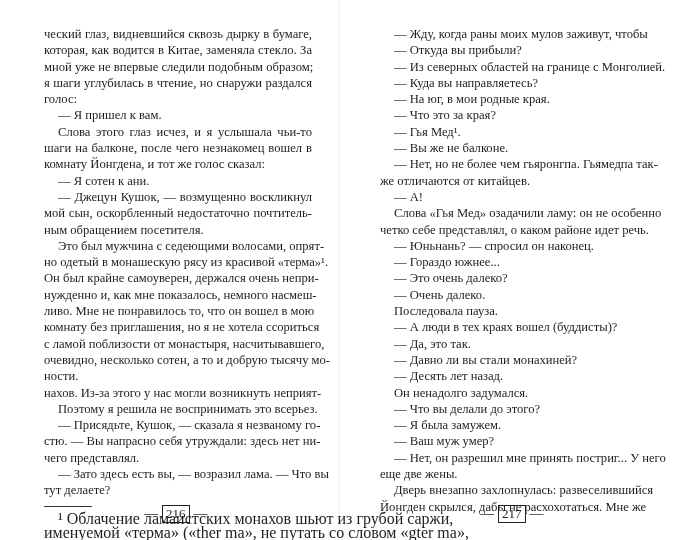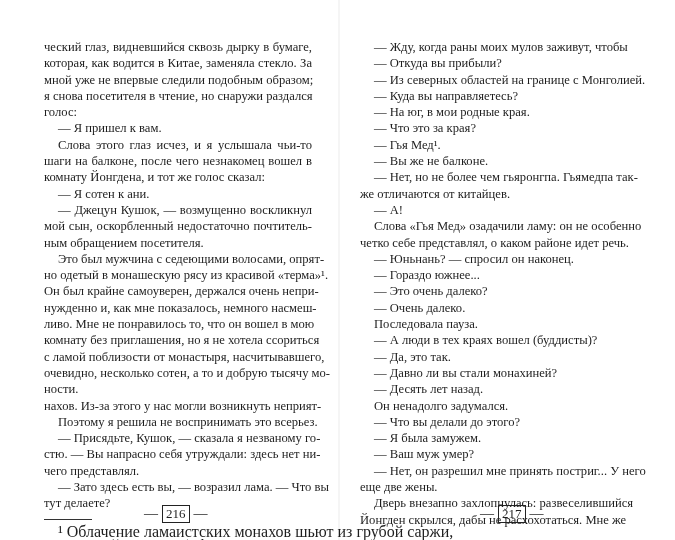--- a/index.html
+++ b/index.html
@@ -1,21 +1,21 @@
 <!DOCTYPE html>
 <html><head>
 <meta charset="utf-8">
 <style>
   html, body { margin:0; padding:0; }
   body { width:675px; height:540px; background:#ffffff; position:relative; overflow:hidden;
          font-family:"Liberation Serif","DejaVu Serif",serif; color:#1e1e1e; }
   .page { position:absolute; top:26px; }
   .page.left { left:44px; width:268px; }
-  .page.right { left:360px; width:262px; }
-  .text { font-size:12.6px; line-height:16.3px; text-align:justify;margin-top:13px; }
+  .page.right { left:380px; width:262px; }
+  .text { font-size:12.6px; line-height:16.3px; text-align:justify; }
   .line { display:block; white-space:nowrap; overflow:visible; text-align:justify; text-align-last:justify; }
   .line.last { text-align-last:left; }
   .line.indent { padding-left:14px; }
   .rule { width:48px; border-top:1px solid #333; margin:7px 0 5px 0; }
   .fn { font-size:16px; line-height:14.4px; }
   .fn .line.indent { padding-left:14px; }
   .pagenum { position:absolute; top:505px; font-size:13px; display:flex; align-items:center; gap:4px; }
   .pagenum .dash { font-size:14px; }
   .pagenum .box { border:1.2px solid #222; padding:0 3px; line-height:16px; }
   .pagenum.left { left:144px; }
@@ -25,21 +25,21 @@
 </head>
 <body>
 
 <div class="gutter"></div>
 
 <div class="page left">
   <div class="text" id="left-body">
       <span class="line ">ческий глаз, видневшийся сквозь дырку в бумаге,</span>
       <span class="line ">которая, как водится в Китае, заменяла стекло. За</span>
       <span class="line ">мной уже не впервые следили подобным образом;</span>
-      <span class="line ">я снова посетителя в чтение, но снаружи раздался</span>
+      <span class="line ">я шаги углубилась в чтение, но снаружи раздался</span>
       <span class="line last">голос:</span>
       <span class="line indent last">— Я пришел к вам.</span>
       <span class="line indent">Слова этого глаз исчез, и я услышала чьи-то</span>
       <span class="line ">шаги на балконе, после чего незнакомец вошел в</span>
       <span class="line last">комнату Йонгдена, и тот же голос сказал:</span>
       <span class="line indent last">— Я сотен к ани.</span>
       <span class="line indent">— Джецун Кушок, — возмущенно воскликнул</span>
       <span class="line ">мой сын, оскорбленный недостаточно почтитель-</span>
       <span class="line last">ным обращением посетителя.</span>
       <span class="line indent">Это был мужчина с седеющими волосами, опрят-</span>

